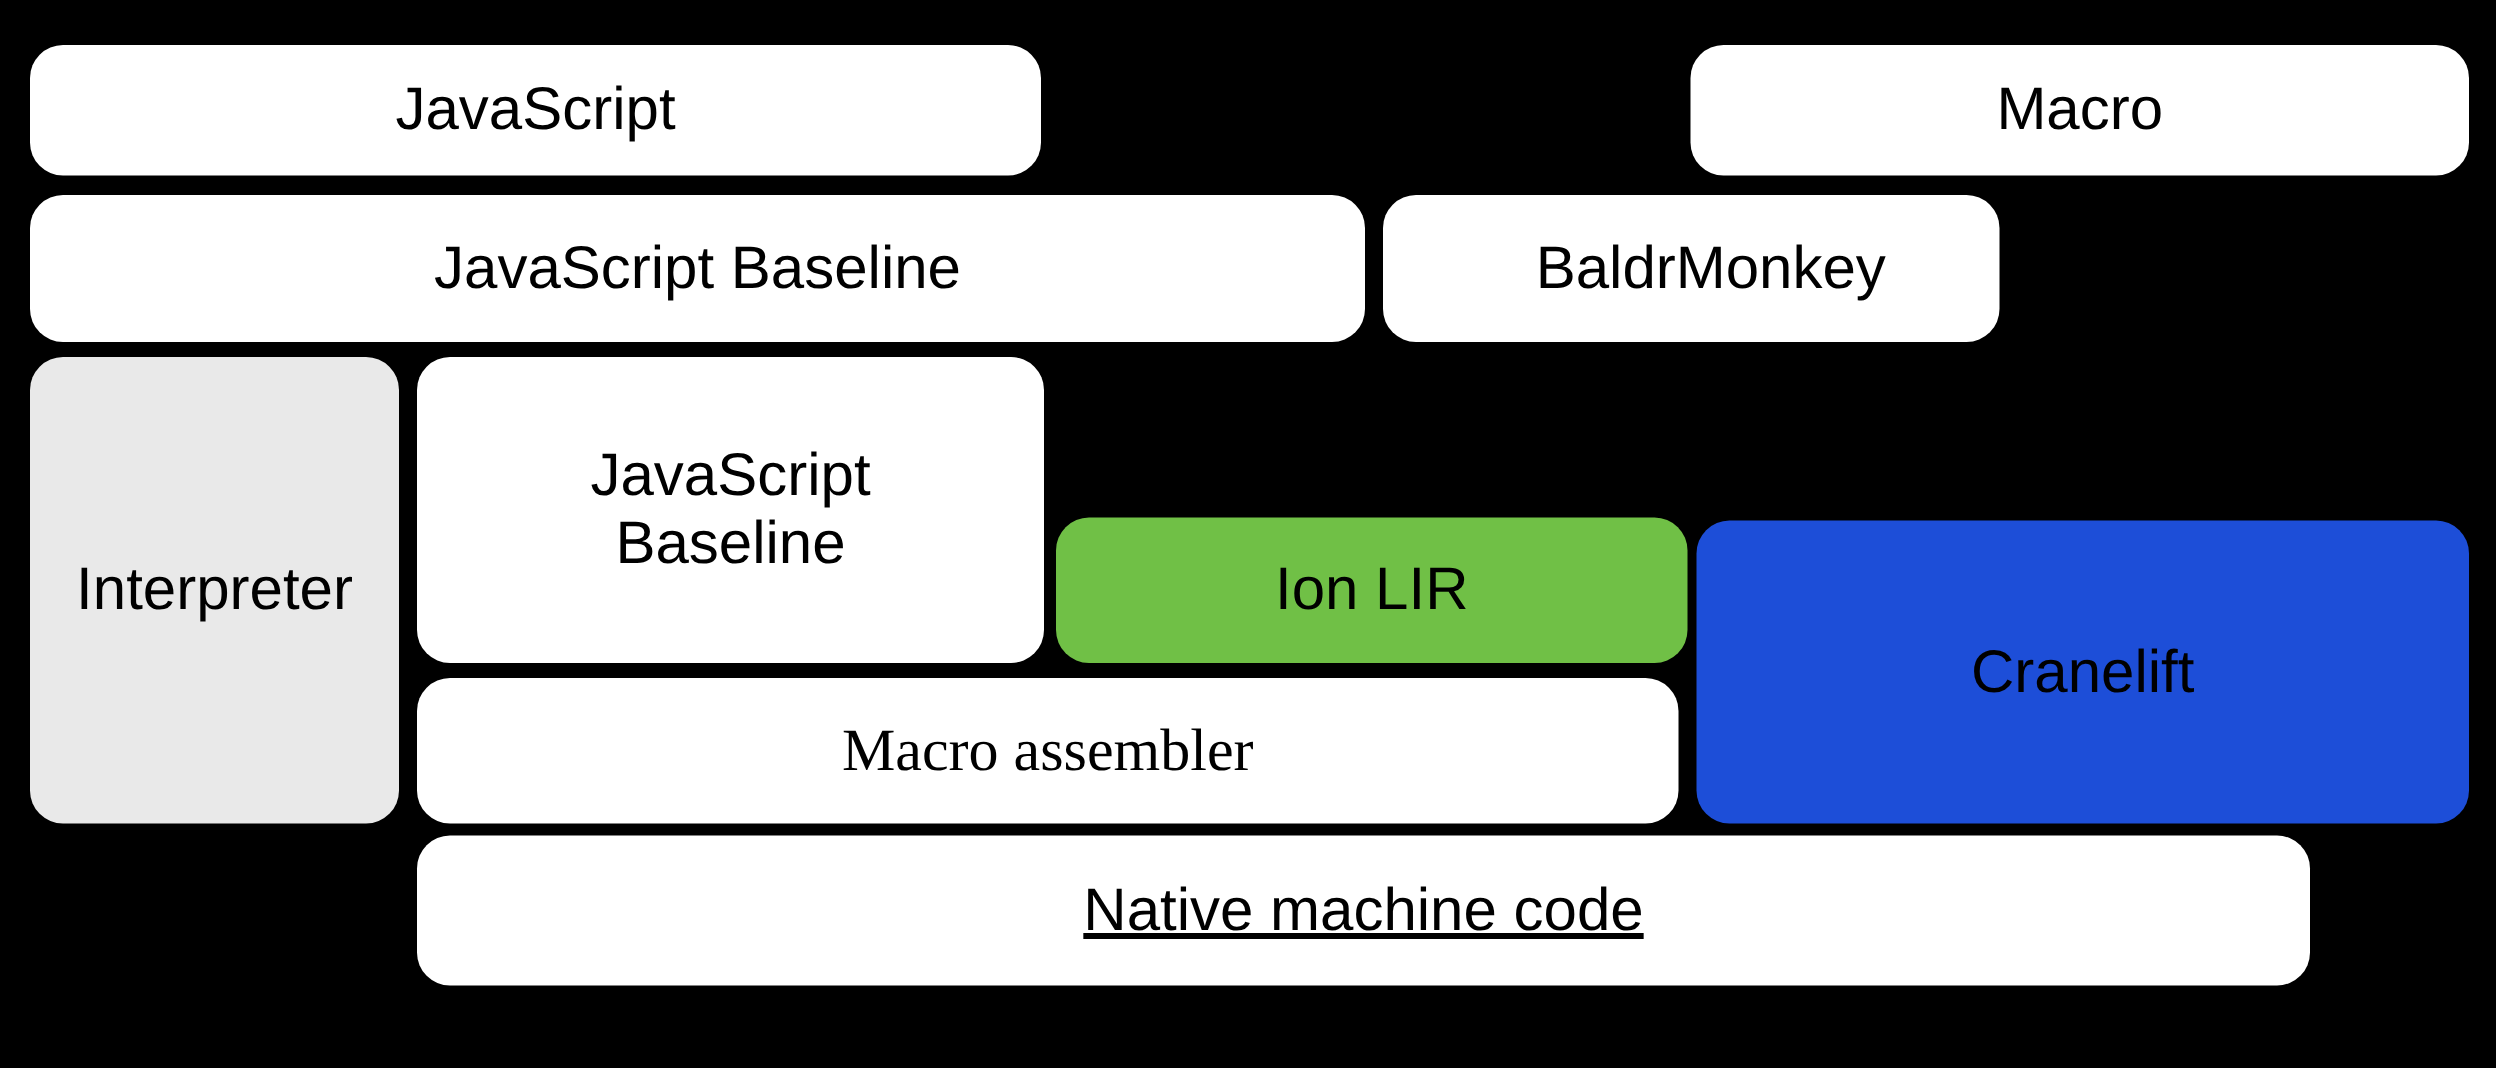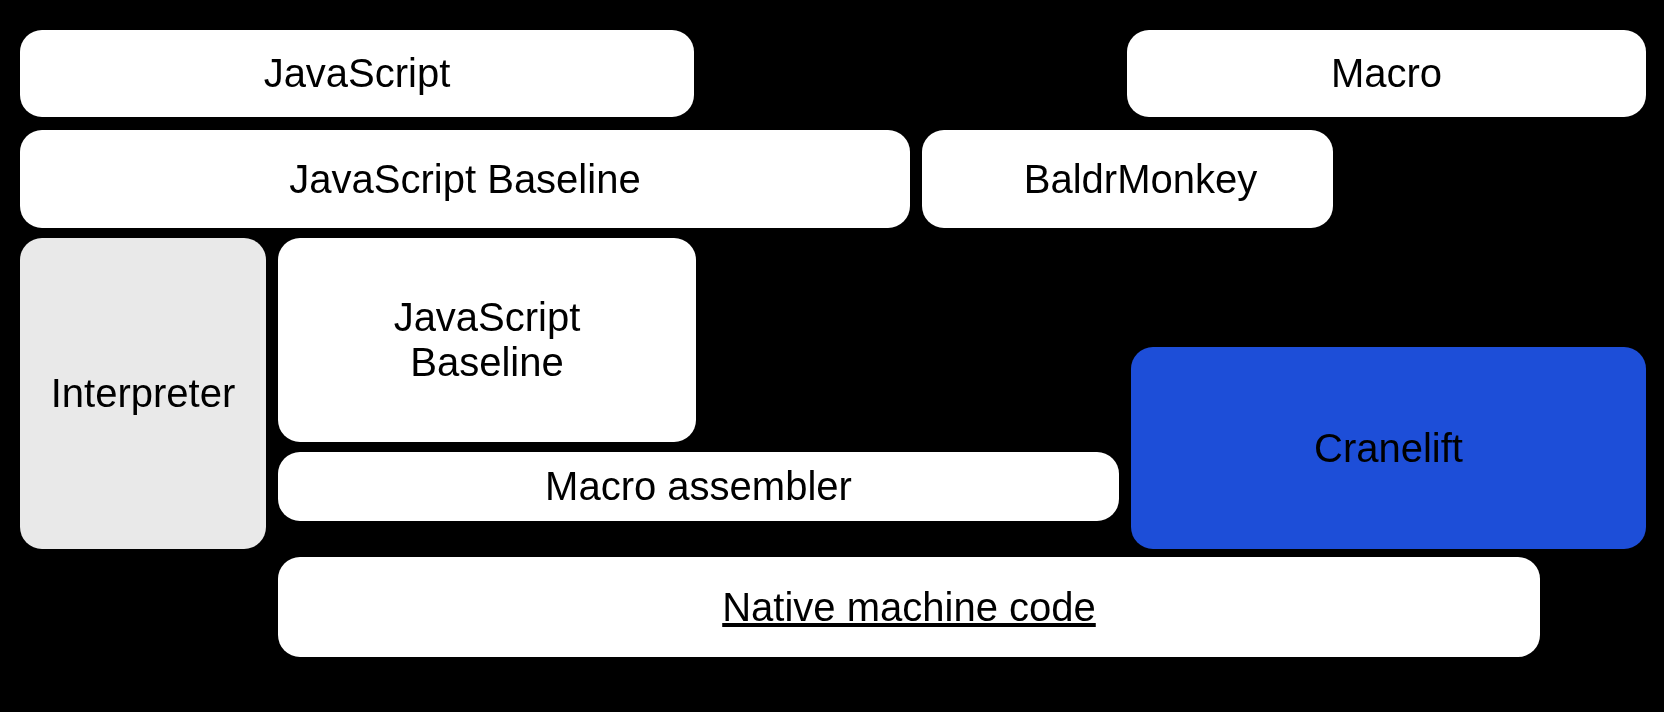--- a/index.html
+++ b/index.html
@@ -42,16 +42,17 @@
 <body>
 
 <div id="stage" style="background: rgb(0, 0, 0);">
     <div class="node fill-white" style="left: 20px; top: 18px; width: 674px; height: 87px;">JavaScript</div>
     <div class="node fill-white" style="left: 1127px; top: 18px; width: 519px; height: 87px;">Macro</div>
     <div class="node fill-white" style="left: 20px; top: 118px; width: 890px; height: 98px;">JavaScript Baseline</div>
     <div class="node fill-white" style="left: 922px; top: 118px; width: 411px; height: 98px; padding-left: 34px;">BaldrMonkey</div>
     <div class="node fill-gray" style="left: 20px; top: 226px; width: 246px; height: 311px; text-align: center;">Interpreter</div>
     <div class="node fill-white" style="left: 278px; top: 226px; width: 418px; height: 204px;">JavaScript
 Baseline</div>
-    <div class="node fill-white" style="left: 278px; top: 440px; width: 841px; height: 69px;">Macro assembler</div>
+    <div class="node fill-green" style="left: 704px; top: 333px; width: 421px; height: 97px;">Ion LIR</div>
+    <div class="node fill-white" style="left: 278px; top: 440px; width: 841px; height: 97px; font-family: Liberation Serif, serif;">Macro assembler</div>
     <div class="node fill-pink" style="left: 1131px; top: 335px; width: 515px; height: 202px;">Cranelift</div>
     <div class="node fill-white" style="left: 278px; top: 545px; width: 1262px; height: 100px; text-decoration: underline;">Native machine code</div>
   </div>
 
 </body></html>

